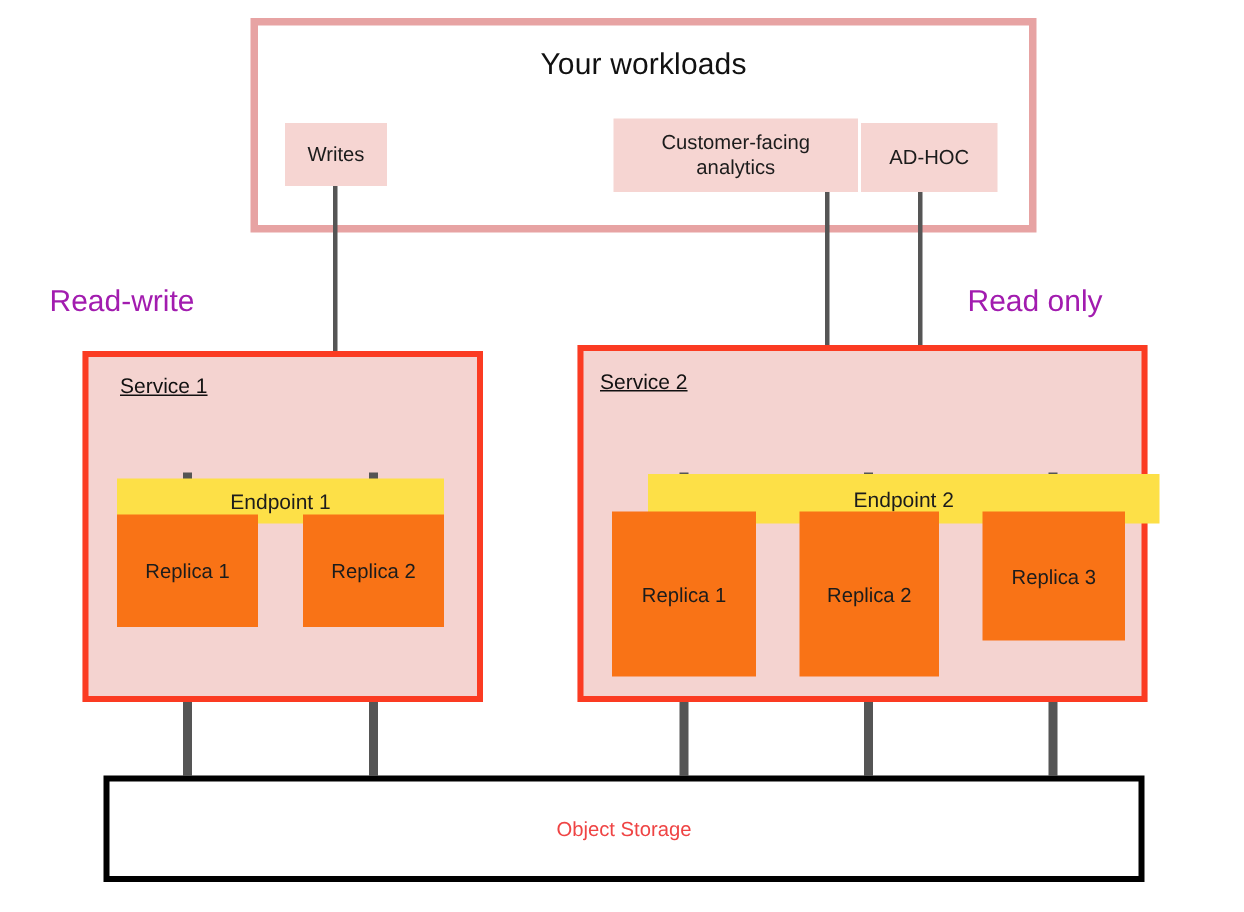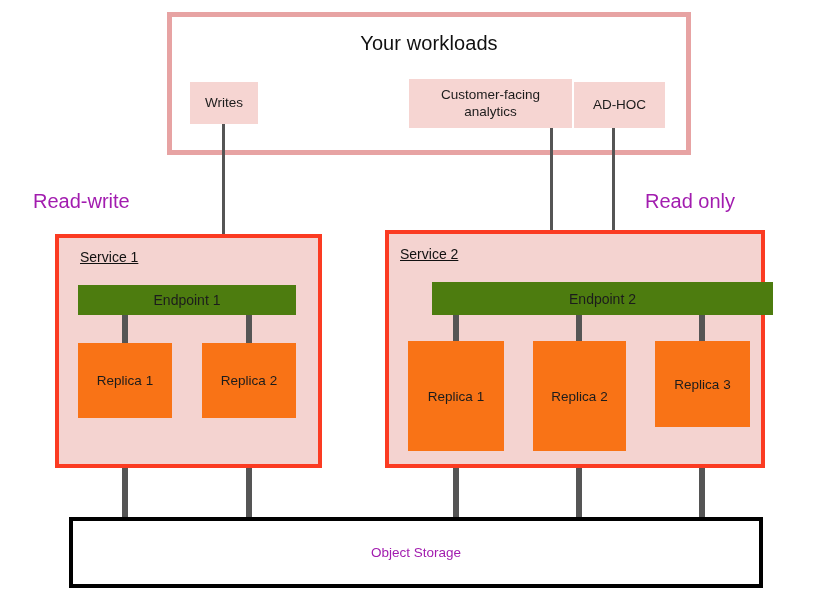--- a/index.html
+++ b/index.html
@@ -72,26 +72,27 @@
     font-size: 14px;
     color: #111111;
     white-space: nowrap;
     text-decoration: underline;
   }
   .title-s1 { left: 80px;  top: 249px; }
   .title-s2 { left: 400px; top: 246px; }
 
   
   .endpoint {
-    background: #4d7c0f;
+    background: #fde047;
     display: flex;
     align-items: center;
     justify-content: center;
     font-size: 14px;
     color: #1c1c1c;
+    margin-top: 34px;
   }
   .endpoint-1 { left: 78px;  top: 285px; width: 218px; height: 30px; }
   .endpoint-2 { left: 432px; top: 282px; width: 341px; height: 33px; }
 
   
   .replica {
     background: #f97316;
     display: flex;
     align-items: center;
     justify-content: center;
@@ -107,21 +108,21 @@
   
   .object-storage {
     left: 69px; top: 517px;
     width: 694px; height: 71px;
     border: 4px solid #000000;
     background: #ffffff;
     display: flex;
     align-items: center;
     justify-content: center;
     font-size: 13.5px;
-    color: #a21caf;
+    color: #ef4444;
   }
 
   
   .link {
     background: #555555;
     width: 6px;
   }
 
   
   .arrow-line {

